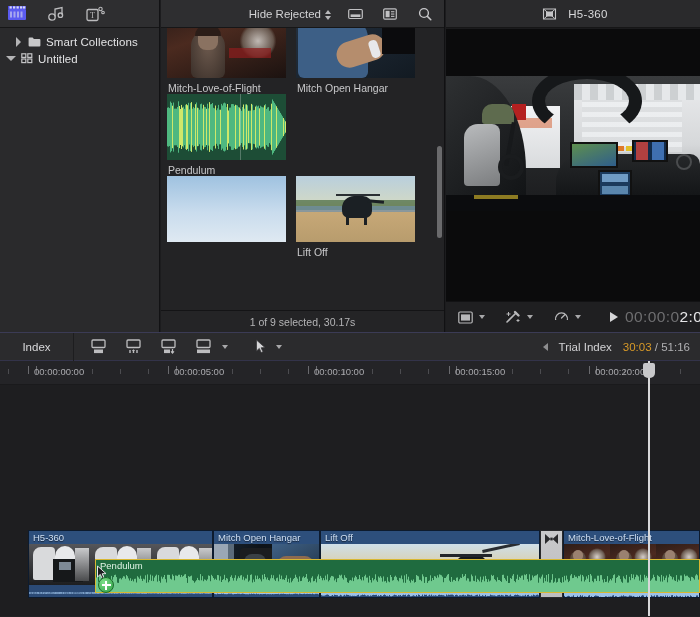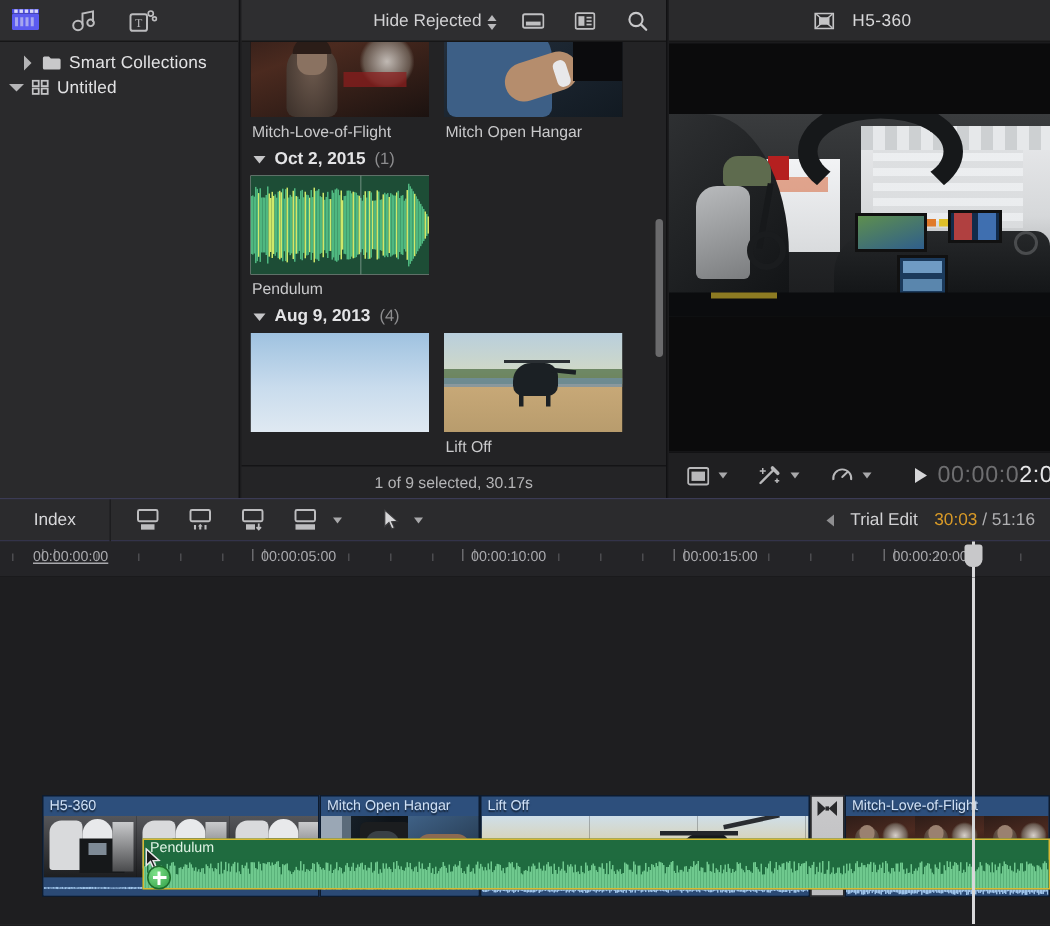--- a/index.html
+++ b/index.html
@@ -262,25 +262,20 @@
                   <div style="position:absolute;left:2px;top:6px;width:70px;height:60px;background:#3d5f86;border-radius:8px 20px 6px 6px;"></div>
                   <div style="position:absolute;left:40px;top:26px;width:50px;height:26px;background:#b58d6d;border-radius:13px;transform:rotate(-18deg);"></div>
                   <div style="position:absolute;left:74px;top:28px;width:9px;height:18px;background:#e8e8ea;border-radius:4px;transform:rotate(-18deg);"></div>
                   <div style="position:absolute;left:86px;top:2px;width:33px;height:40px;background:#0b0b0d;"></div>
                 </div>
               </div>
               <div class="bname">Mitch Open Hangar</div>
             </div>
           </div>
 
-          <div class="bgroup">
-            <span class="gcaret"></span>
-            <span class="gtitle">Oct 2, 2015</span>
-            <span class="gcount">(1)</span>
-          </div>
 
           <div class="brow">
             <div class="bcell">
               <div class="bthumb sel">
                 <div class="wave-thumb">
                   <svg width="119" height="66" viewBox="0 0 119 66" preserveAspectRatio="none">
                     <rect width="119" height="66" fill="#1d4d36"></rect>
                     <g id="pw">
                         <rect x="0" y="13.7" width="1" height="38.6" fill="#4fb880"></rect>
                         <rect x="1" y="13.3" width="1" height="39.4" fill="#4fb880"></rect>
@@ -403,25 +398,20 @@
                         <rect x="118" y="27.3" width="1" height="11.4" fill="#cfe86a"></rect>
                       </g>
                   </svg>
                 </div>
                 <div style="position:absolute;left:73px;top:0;bottom:0;width:1px;background:rgba(255,255,255,.25);"></div>
               </div>
               <div class="bname">Pendulum</div>
             </div>
           </div>
 
-          <div class="bgroup">
-            <span class="gcaret"></span>
-            <span class="gtitle">Aug 9, 2013</span>
-            <span class="gcount">(4)</span>
-          </div>
 
           <div class="brow">
             <div class="bcell">
               <div class="bthumb">
                 <div class="art" style="background:linear-gradient(180deg,#9fc2e0 0%,#c9dced 55%,#dfe9f2 100%);"></div>
               </div>
             </div>
             <div class="bcell">
               <div class="bthumb">
                 <div class="art" style="background:linear-gradient(180deg,#b9cfdd 0%,#cfd8c8 38%,#c7a877 55%,#b89c6d 100%);">
@@ -574,21 +564,21 @@
       <div class="tool-sel">
         <span class="tb-icon">
           <svg width="12" height="15" viewBox="0 0 12 15">
             <path d="M1.5 1 L1.5 12 L4.3 9.4 L6.2 13.6 L8 12.8 L6.1 8.8 L10 8.6 Z" fill="#d6d6d8" stroke="#3a3a3c" stroke-width=".8"></path>
           </svg>
         </span>
         <span class="caret-dn"></span>
       </div>
       <div class="tl-right">
         <span class="chev-left"></span>
-        <span class="proj-name">Trial Edit</span>
+        <span class="proj-name">Trial Index</span>
         <span class="proj-time"><b>30:03</b> <span>/</span> <span>51:16</span></span>
       </div>
     </div>
 
     <div class="tl-ruler" id="ruler">
         <div class="tick minor" style="left:8px;"></div>
         <div class="tick" style="left:36px;"></div>
         <div class="tick minor" style="left:64px;"></div>
         <div class="tick minor" style="left:92px;"></div>
         <div class="tick minor" style="left:120px;"></div>
@@ -606,21 +596,21 @@
         <div class="tick" style="left:456px;"></div>
         <div class="tick minor" style="left:484px;"></div>
         <div class="tick minor" style="left:512px;"></div>
         <div class="tick minor" style="left:540px;"></div>
         <div class="tick minor" style="left:568px;"></div>
         <div class="tick" style="left:596px;"></div>
         <div class="tick minor" style="left:624px;"></div>
         <div class="tick minor" style="left:652px;"></div>
         <div class="tick minor" style="left:680px;"></div>
         <div class="tick" style="left:28px;"></div>
-        <div class="ruler-label" style="left:22px;text-decoration:underline;">00:00:00:00</div>
+        <div class="ruler-label" style="left:34px;">00:00:00:00</div>
         <div class="tick" style="left:168px;"></div>
         <div class="ruler-label" style="left:174px;">00:00:05:00</div>
         <div class="tick" style="left:308px;"></div>
         <div class="ruler-label" style="left:314px;">00:00:10:00</div>
         <div class="tick" style="left:449px;"></div>
         <div class="ruler-label" style="left:455px;">00:00:15:00</div>
         <div class="tick" style="left:589px;"></div>
         <div class="ruler-label" style="left:595px;">00:00:20:00</div>
         <div class="playhead" style="left: 648px; top: 0px; height: 24px;">
           <div class="ph-head" style="top:2px;"></div>

